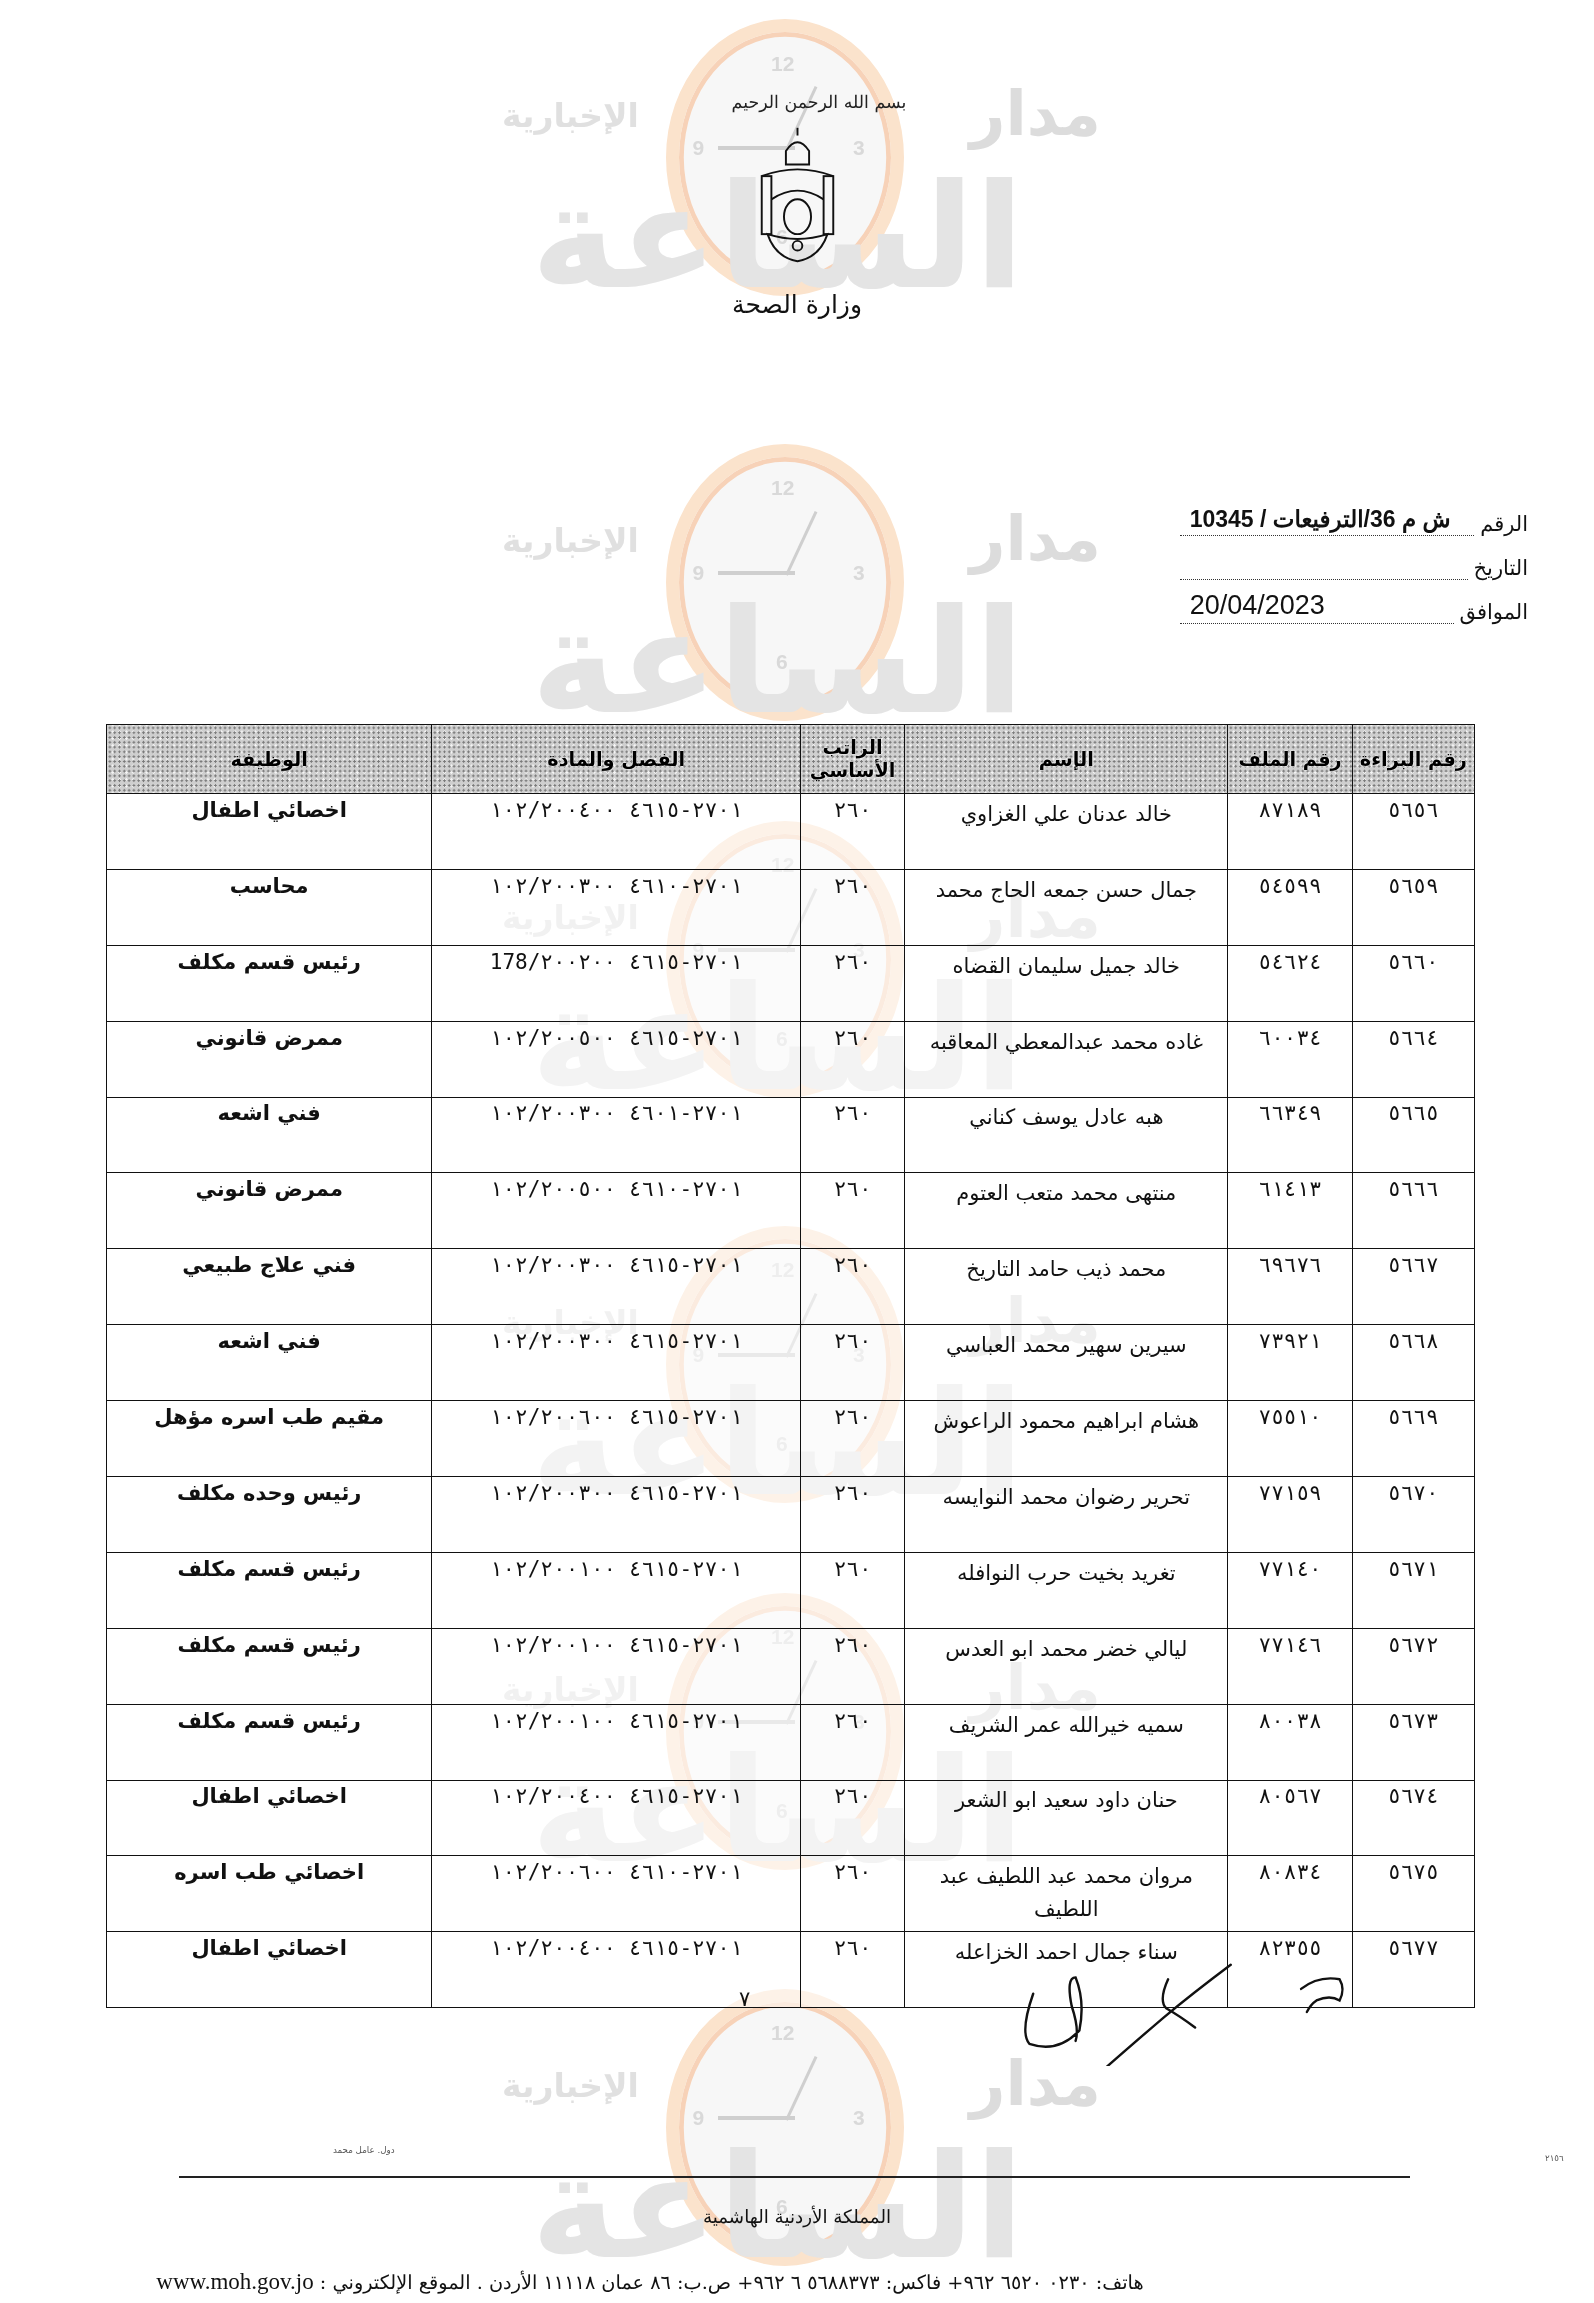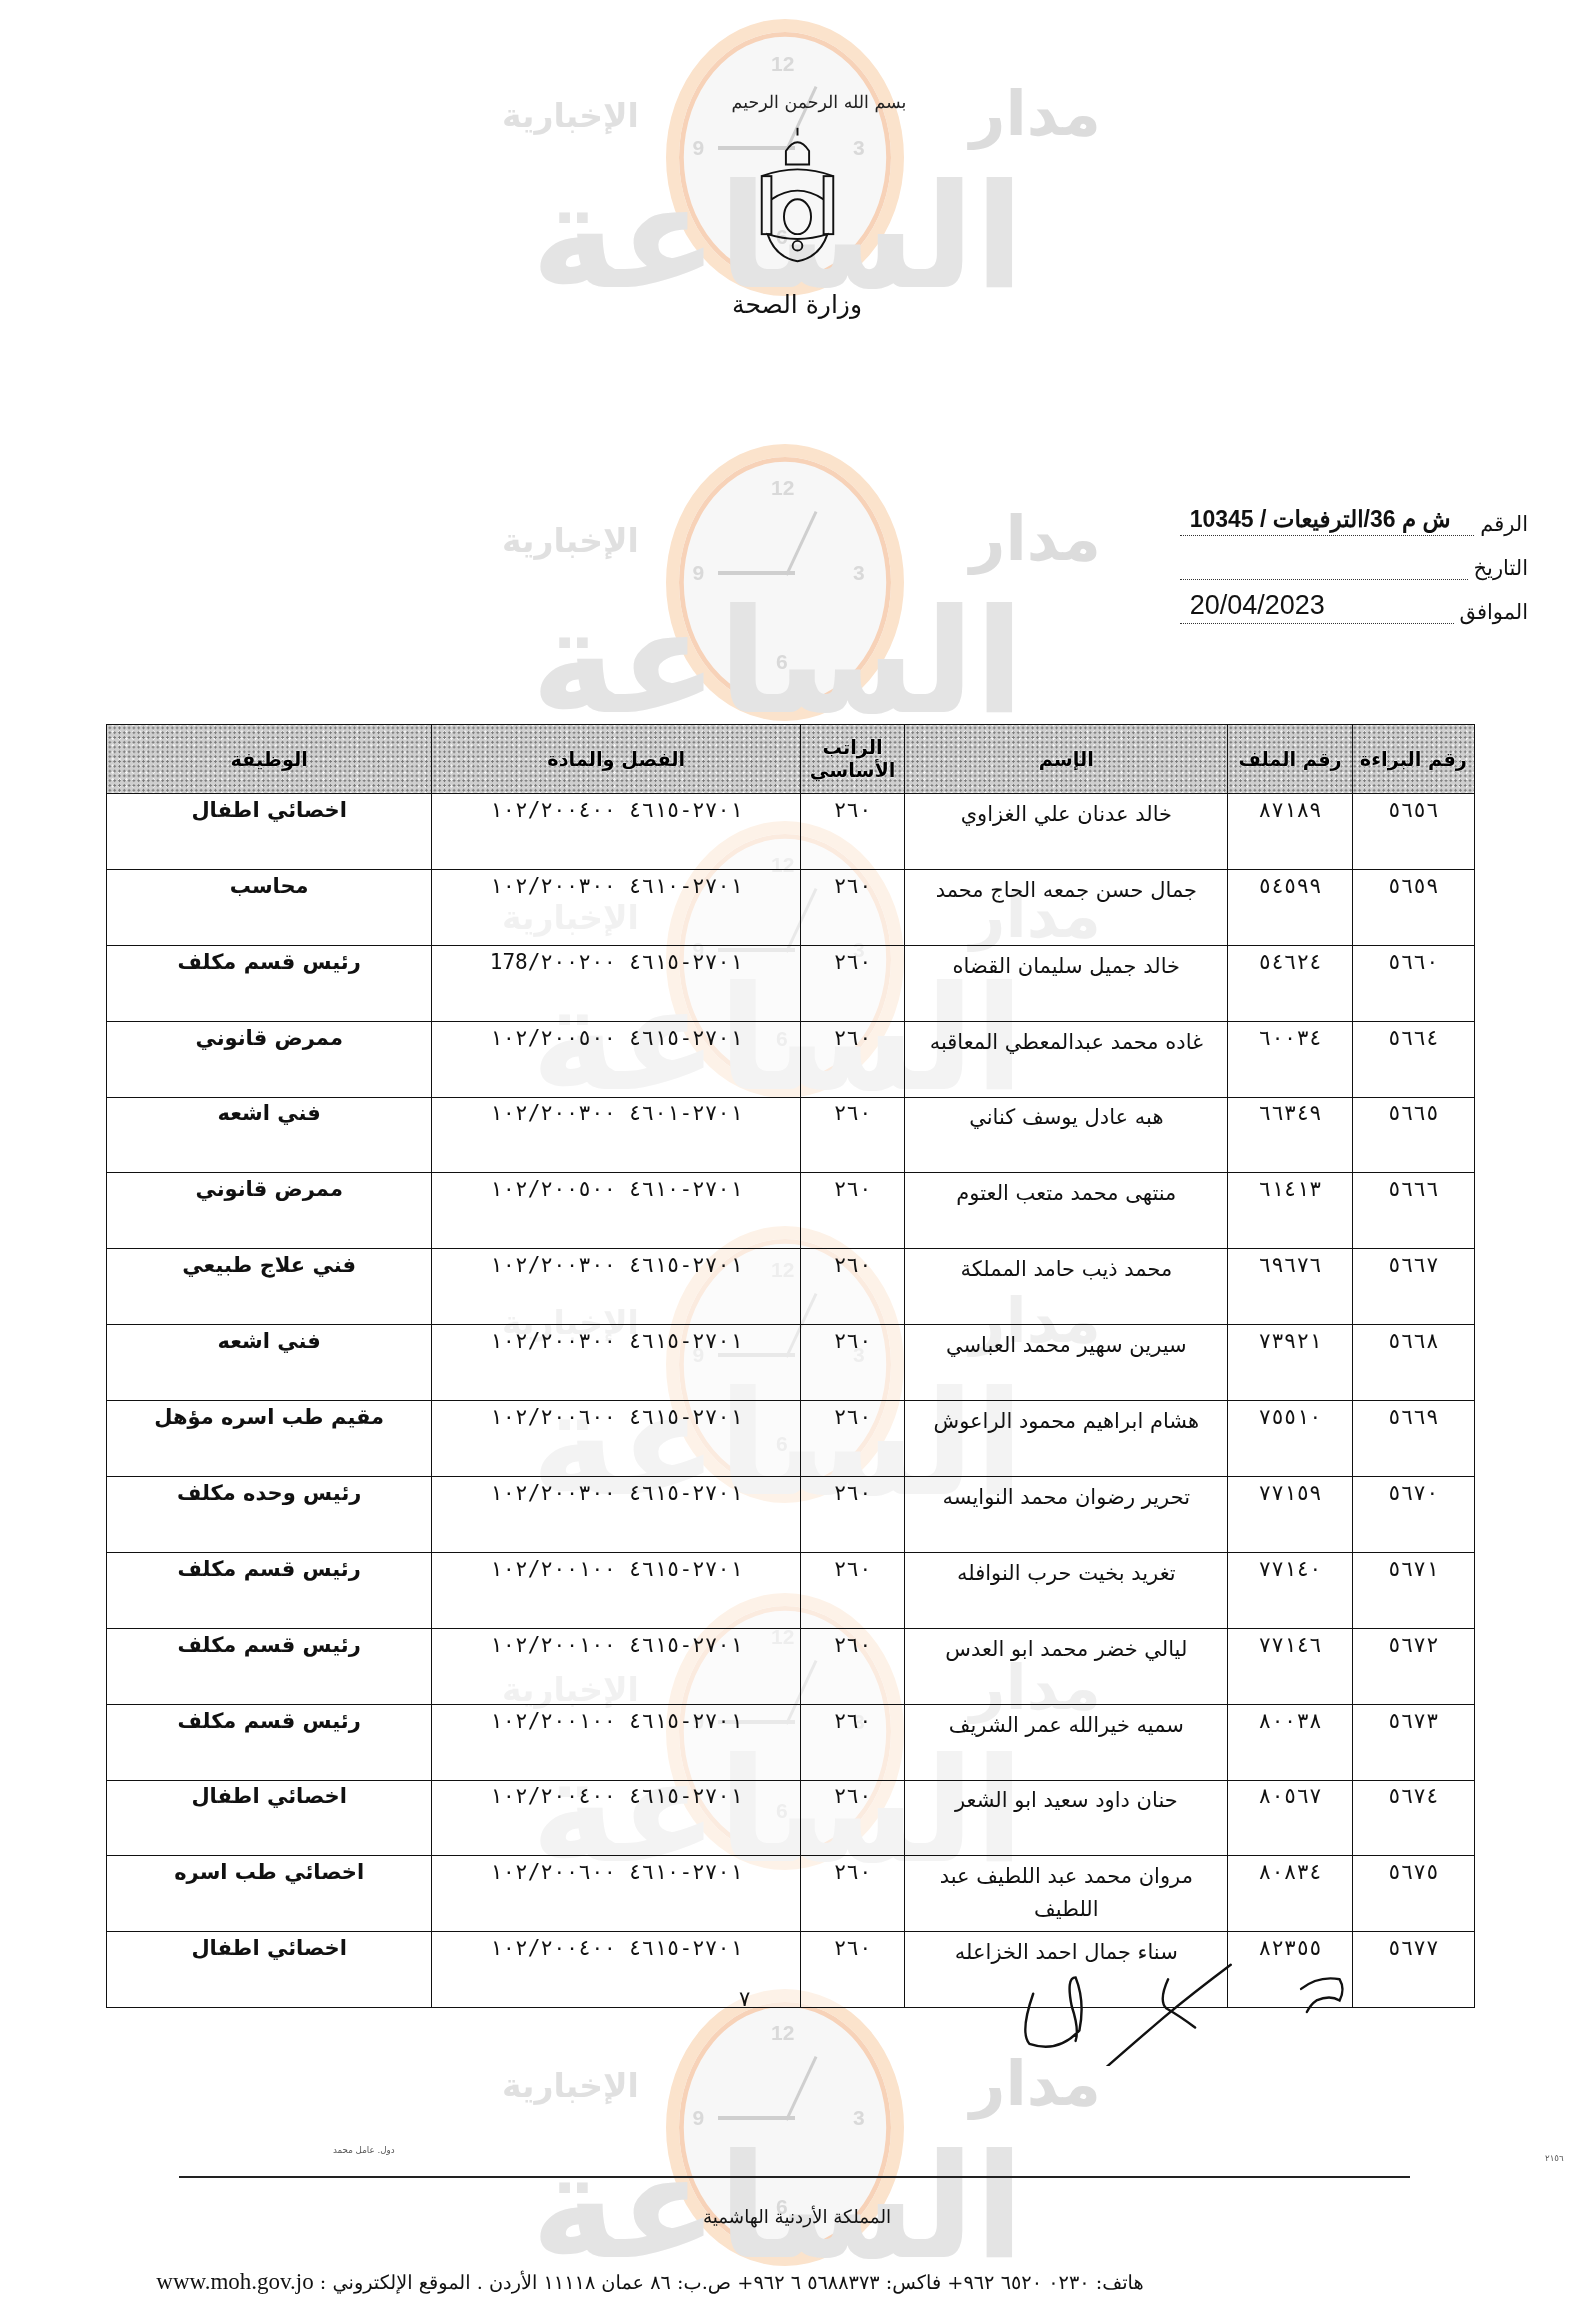--- a/index.html
+++ b/index.html
@@ -274,21 +274,21 @@
       <td class="c-bar">٥٦٦٦</td>
       <td class="c-file">٦١٤١٣</td>
       <td class="c-name">منتهى محمد متعب العتوم</td>
       <td class="c-sal">٢٦٠</td>
       <td class="c-code"><span class="code-inner">١٠٢/٢٠٠٥٠٠ ٤٦١٠-٢٧٠١</span></td>
       <td class="c-job">ممرض قانوني</td>
     </tr>
     <tr>
       <td class="c-bar">٥٦٦٧</td>
       <td class="c-file">٦٩٦٧٦</td>
-      <td class="c-name">محمد ذيب حامد المملكة</td>
+      <td class="c-name">محمد ذيب حامد التاريخ</td>
       <td class="c-sal">٢٦٠</td>
       <td class="c-code"><span class="code-inner">١٠٢/٢٠٠٣٠٠ ٤٦١٥-٢٧٠١</span></td>
       <td class="c-job">فني علاج طبيعي</td>
     </tr>
     <tr>
       <td class="c-bar">٥٦٦٨</td>
       <td class="c-file">٧٣٩٢١</td>
       <td class="c-name">سيرين سهير محمد العباسي</td>
       <td class="c-sal">٢٦٠</td>
       <td class="c-code"><span class="code-inner">١٠٢/٢٠٠٣٠٠ ٤٦١٥-٢٧٠١</span></td>

